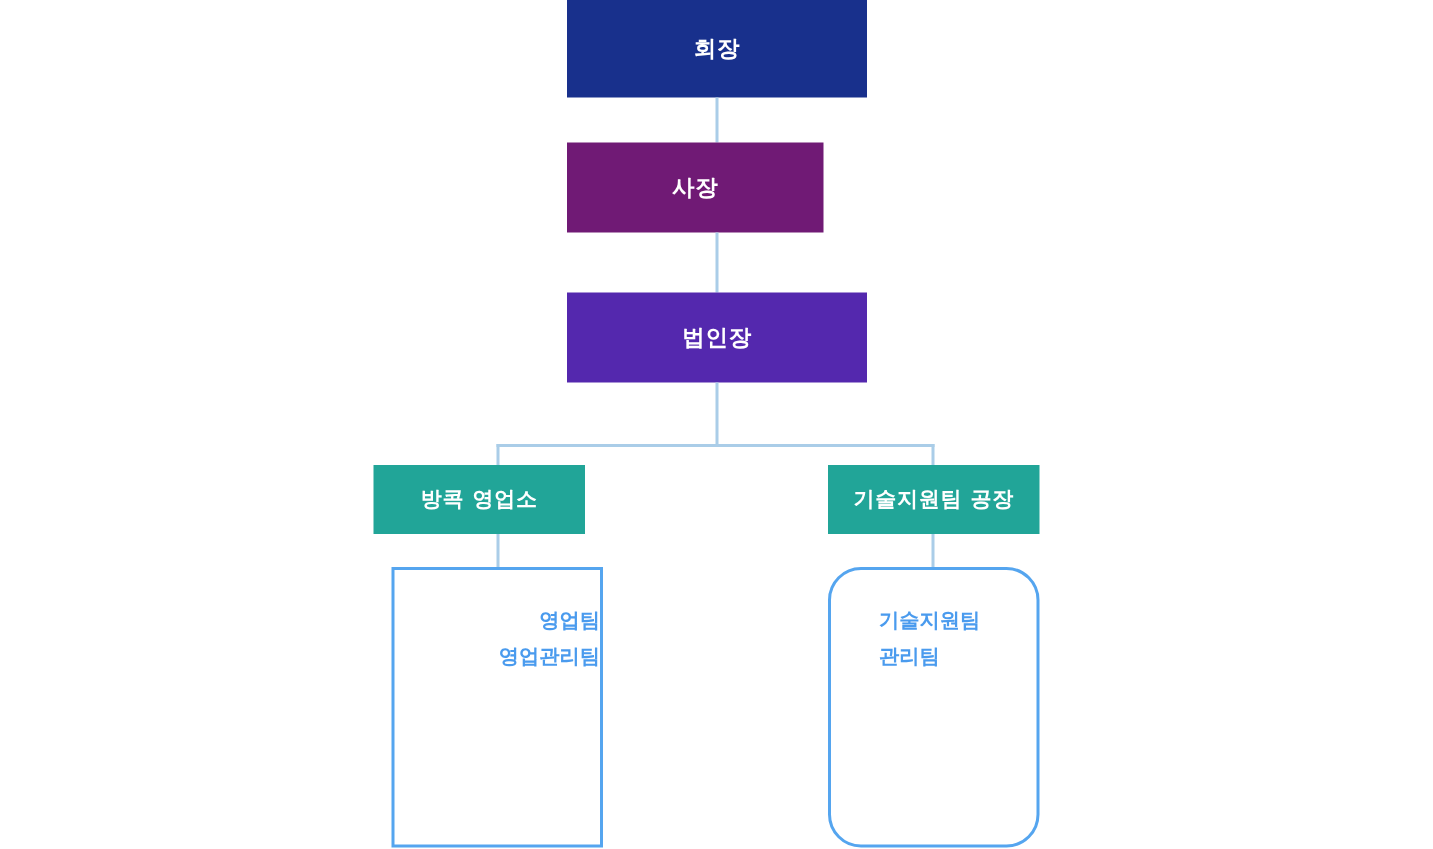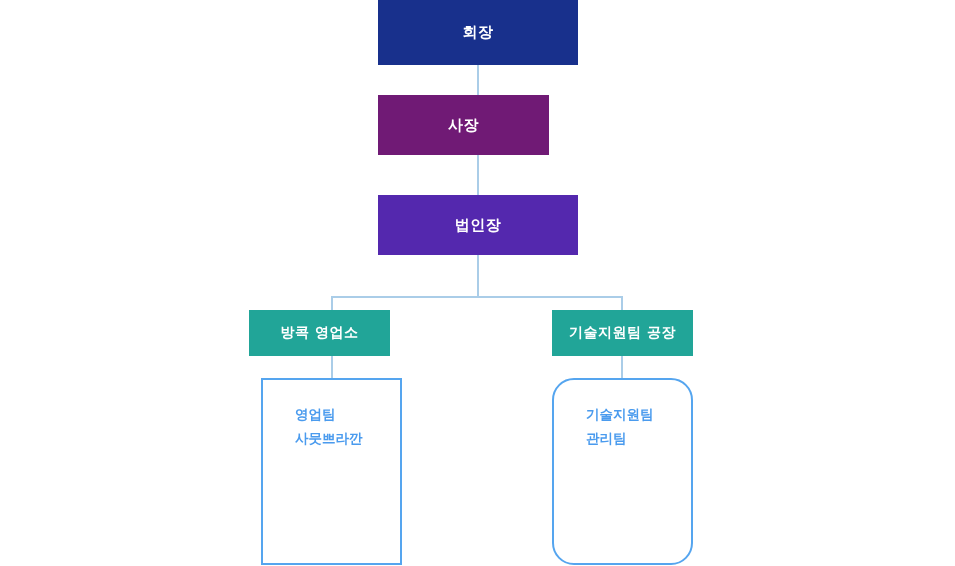--- a/index.html
+++ b/index.html
@@ -79,21 +79,21 @@
   
   .team-box {
     position: absolute;
     top: 378px;
     width: 141px;
     height: 187px;
     border: 2px solid #55a5ef;
     box-sizing: border-box;
     padding: 22px 0 0 32px;
   }
-  .team-box-left  { left: 261px; }
+  .team-box-left  { left: 261px; text-align: right; }
   .team-box-right { left: 552px; border-radius: 22px; }
   .team-item {
     color: #4a9bee;
     font-size: 13.5px;
     font-weight: bold;
     line-height: 24px;
     white-space: nowrap;
   }
 </style>
 </head>
@@ -128,21 +128,21 @@
 
   <div class="node-box node-branch node-branch-right">
     <span>기술지원팀 공장</span>
   </div>
 
   <div class="connector-v" style="left:331px; top:356px; height:22px;"></div>
   <div class="connector-v" style="left:621px; top:356px; height:22px;"></div>
 
   <div class="team-box team-box-left">
     <div class="team-item">영업팀</div>
-    <div class="team-item">사뭇쁘라깐</div>
+    <div class="team-item">영업관리팀</div>
   </div>
 
   <div class="team-box team-box-right">
     <div class="team-item">기술지원팀</div>
     <div class="team-item">관리팀</div>
   </div>
 
 </div>
 
 </body></html>

